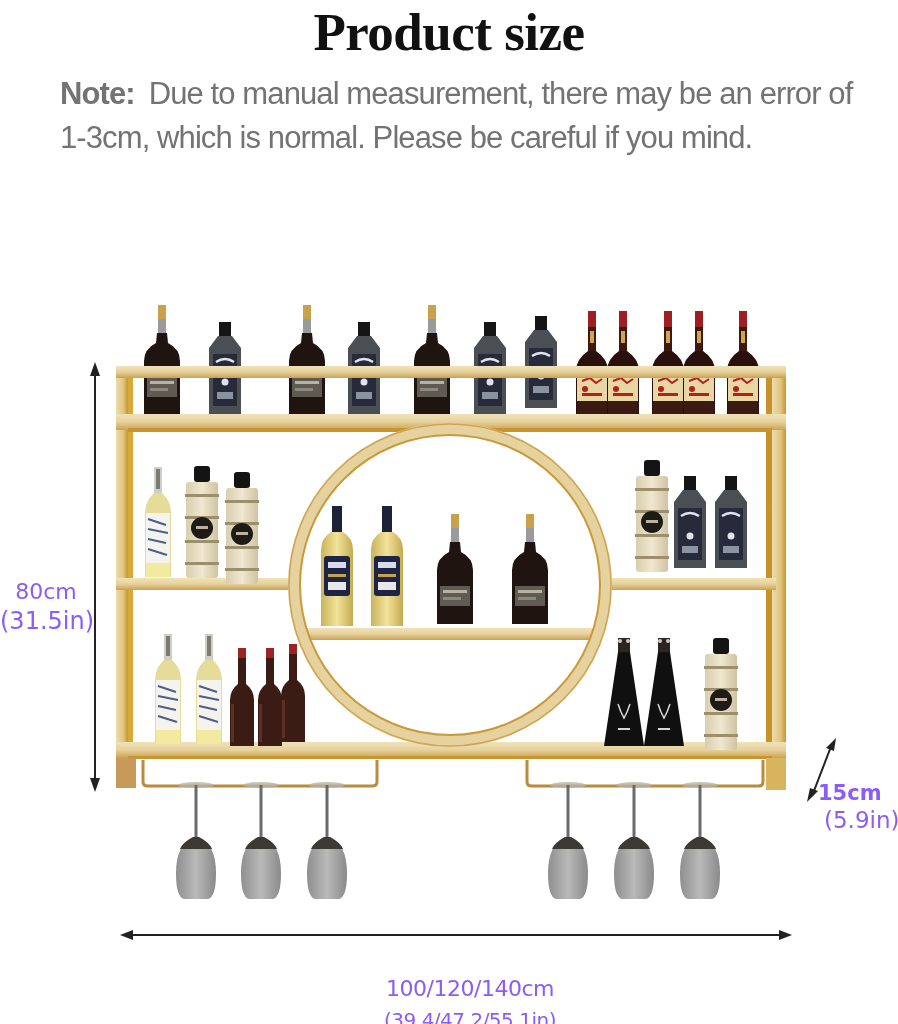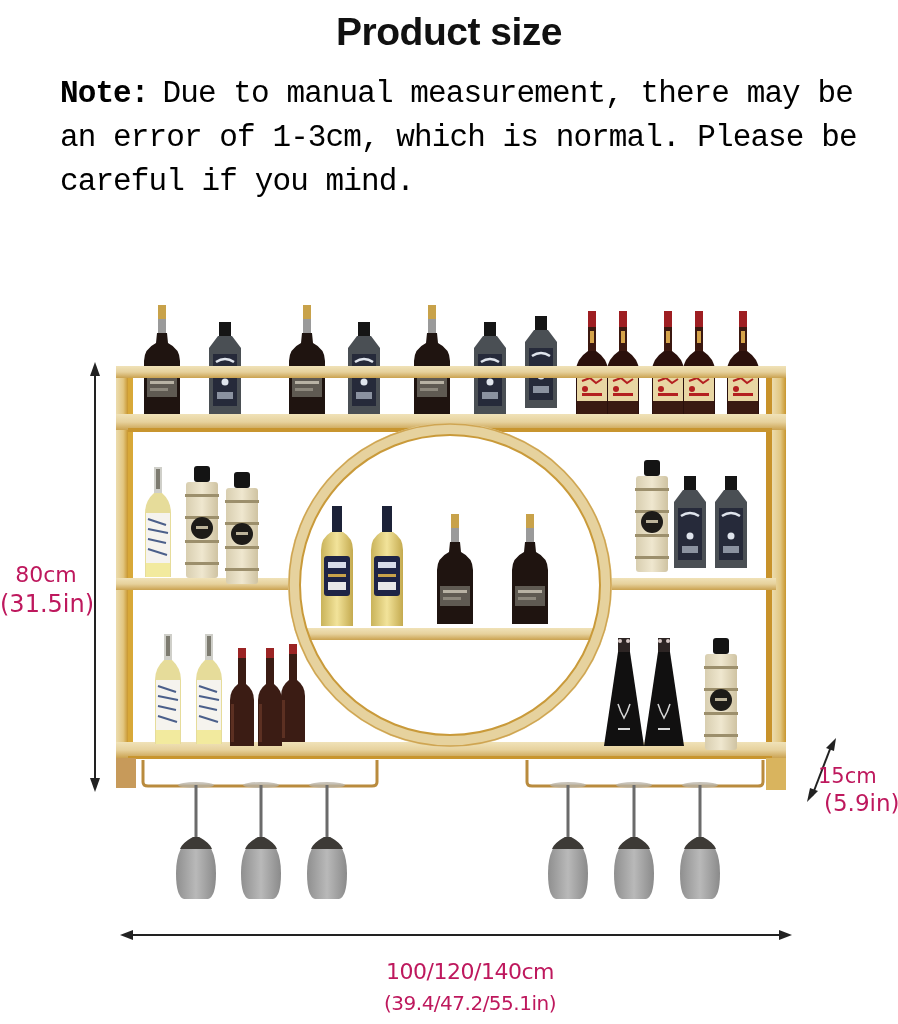--- a/index.html
+++ b/index.html
@@ -1,38 +1,38 @@
 <!DOCTYPE html>
 <html><head>
 <meta charset="utf-8">
 <style>
   * { box-sizing: border-box; margin: 0; padding: 0; }
   html, body { width: 898px; height: 1024px; background: #ffffff; overflow: hidden; }
   body { position: relative; font-family: "DejaVu Sans", "Liberation Sans", sans-serif; color: #111; }
   .title {
     position: absolute; top: 0; left: 0; width: 898px; text-align: center;
-    font-family: Liberation Sans, sans-serif; font-weight: bold; font-size: 39px;
+    font-family: Liberation Serif, serif; font-weight: bold; font-size: 53px;
     line-height: 60px; letter-spacing: -0.5px; top: 2px;
   }
   .note {
     position: absolute; left: 60px; top: 72px; width: 800px;
-    font-family: Liberation Mono, monospace; font-size: 31px; line-height: 44px;
-    letter-spacing: -0.9px; color: #000000;
+    font-family: Liberation Sans, sans-serif; font-size: 31px; line-height: 44px;
+    letter-spacing: -0.9px; color: #737373;
   }
   .note .note-label { font-weight: bold; margin-right: 14px; }
   .figure { position: absolute; left: 0; top: 0; width: 898px; height: 1024px; }
   .dim-label {
-    position: absolute; font-family: "DejaVu Sans", sans-serif; color: #be185d;
-    text-align: center; white-space: nowrap;
+    position: absolute; font-family: "DejaVu Sans", sans-serif; color: #8b5cf6;
+    text-align: center; white-space: nowrap; margin-top: 17px;
   }
   .dim-height { left: 0; top: 560px; width: 92px; }
   .dim-height .cm { font-size: 22px; line-height: 30px; }
   .dim-height .in { font-size: 24px; line-height: 28px; }
   .dim-depth { left: 818px; top: 762px; text-align: left; }
-  .dim-depth .cm { font-size: 21px; line-height: 28px; }
+  .dim-depth .cm { font-size: 21px; line-height: 28px; font-weight: bold; }
   .dim-depth .in { font-size: 23px; line-height: 26px; margin-left: 6px; }
   .dim-width { left: 0; width: 940px; top: 956px; }
   .dim-width .cm { font-size: 22px; line-height: 32px; letter-spacing: -0.5px; }
   .dim-width .in { font-size: 20px; line-height: 30px; letter-spacing: -0.5px; }
 </style>
 </head>
 <body>
 
 <div class="title">Product size</div>
 

